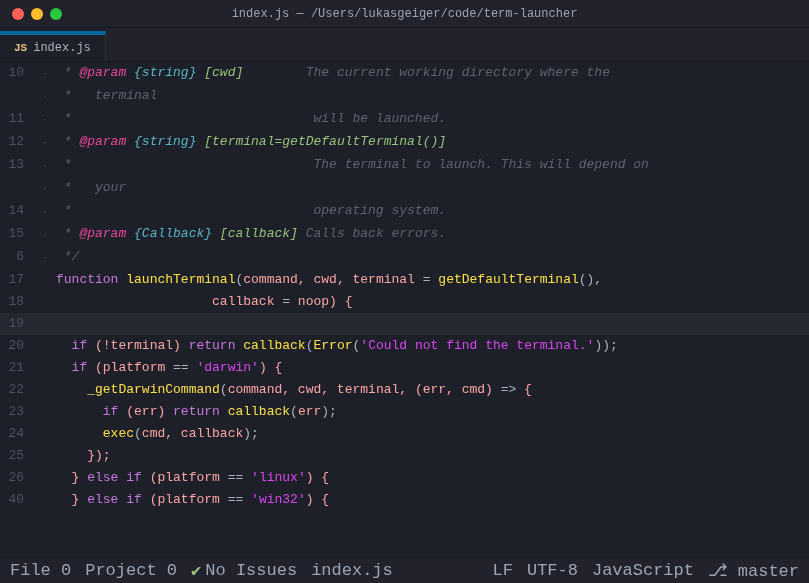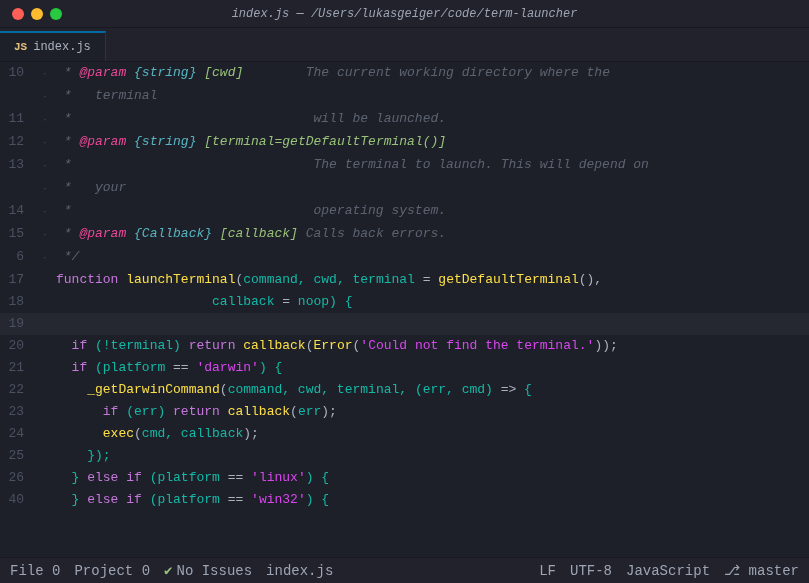--- a/index.html
+++ b/index.html
@@ -15,21 +15,20 @@
 
     
     .titlebar {
       background: #21222c;
       height: 28px;
       display: flex;
       align-items: center;
       justify-content: center;
       position: relative;
       border-bottom: 1px solid #181920;
-      font-style: italic;
     }
     .traffic-lights {
       position: absolute;
       left: 12px;
       display: flex;
       gap: 7px;
       align-items: center;
     }
     .traffic-light {
       width: 12px;
@@ -52,21 +51,21 @@
       align-items: flex-end;
       border-bottom: 1px solid #181920;
     }
     .tab {
       display: flex;
       align-items: center;
       gap: 6px;
       padding: 0 14px;
       height: 30px;
       background: #1e2029;
-      border-top: 2px solid #0369a1;
+      border-top: 4px solid #0369a1;
       border-right: 1px solid #333;
       color: #abb2bf;
       font-size: 12px;
       cursor: pointer;
     }
     .tab-icon {
       color: #e5c07b;
       font-size: 11px;
       font-weight: bold;
     }
@@ -110,36 +109,36 @@
     }
 
     
     .c-comment   { color: #5c6370; font-style: italic; }
     .c-param     { color: #ec4899; font-style: italic; }
     .c-type      { color: #56b6c2; font-style: italic; }
     .c-string    { color: #98c379; font-style: italic; }
     .c-keyword   { color: #c678dd; }
     .c-fn        { color: #fde047; }
     .c-punct     { color: #abb2bf; }
-    .c-normal    { color: #14b8a6; }
+    .c-normal    { color: #fca5a5; }
     .c-green     { color: #d946ef; }
 
     
     .cursor-line { background: rgba(255,255,255,0.04); }
     @keyframes blink { 50% { opacity: 0; } }
 
     
     .statusbar {
       height: 26px;
       background: #21222c;
       display: flex;
       align-items: center;
       justify-content: space-between;
       padding: 0 10px;
-      font-size: 14px;
+      font-size: 17px;
       color: #9da5b4;
       border-top: 1px solid #181920;
     }
     .statusbar-left { display: flex; gap: 14px; align-items: center; }
     .statusbar-right { display: flex; gap: 14px; align-items: center; text-align: center; }
     .status-green { color: #98c379; }
     .status-issues { display: flex; align-items: center; gap: 4px; }
   </style>
 </head>
 <body>

